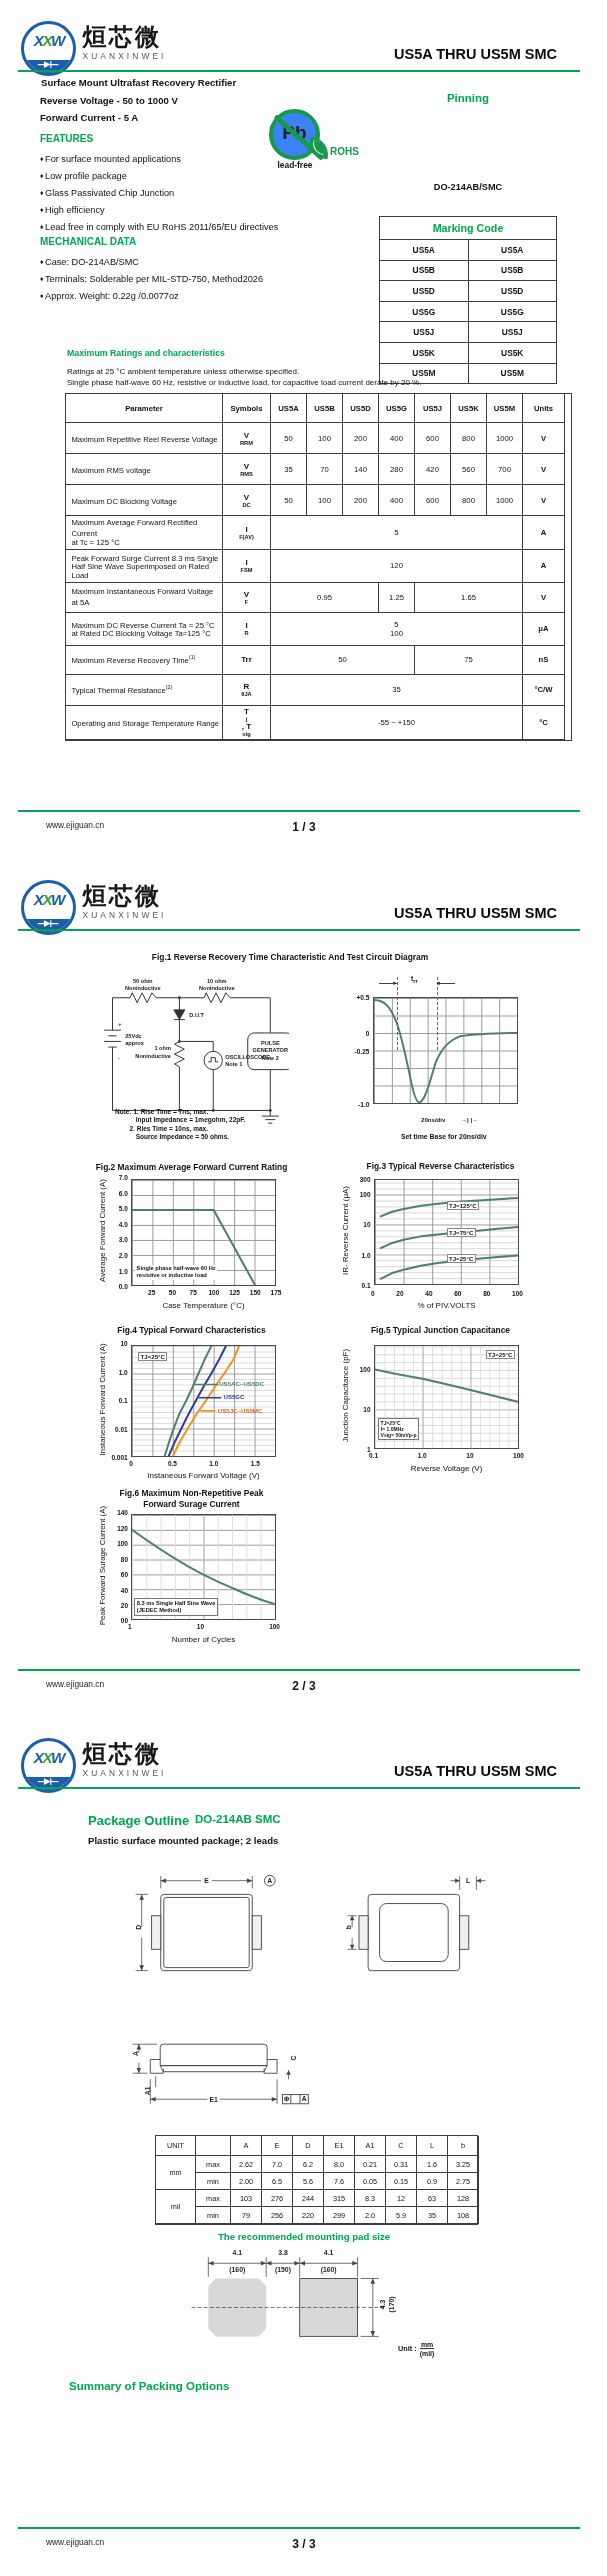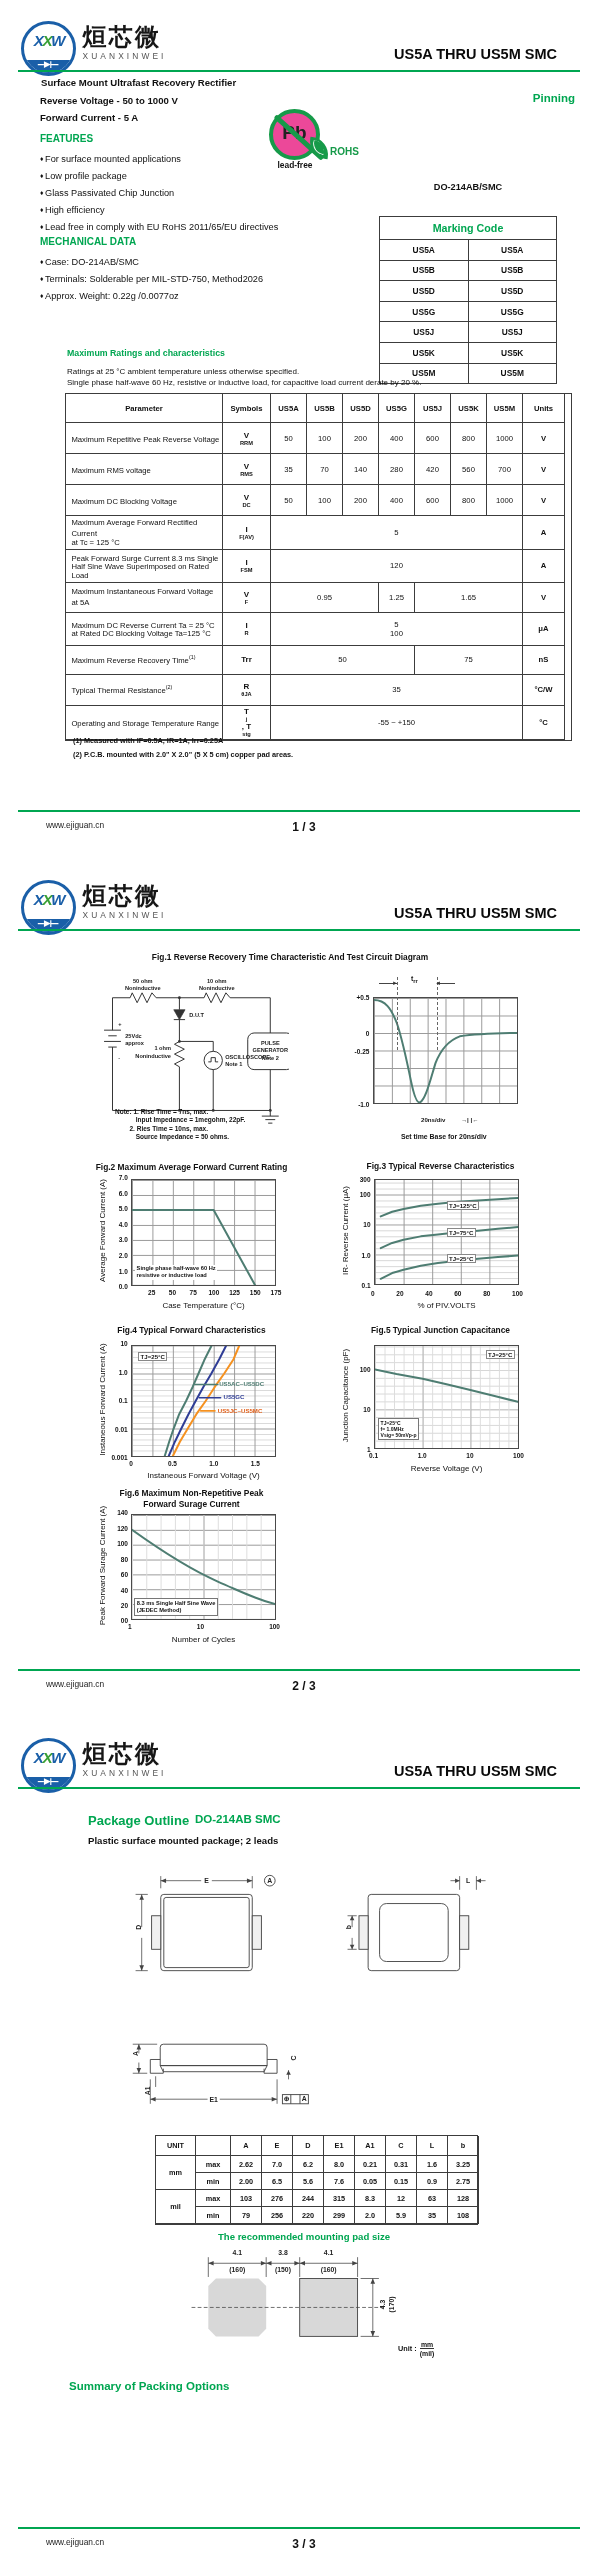--- a/index.html
+++ b/index.html
@@ -37,34 +37,34 @@
   .features-h{position:absolute;left:40px;top:133px;font-size:10px;}
   .features{position:absolute;left:40px;top:150px;font-size:9.2px;font-weight:500;}
   .features .li,.mech .li{height:17px;display:flex;align-items:center;}
   .bullet{font-size:6.9px;margin-right:1.5px;}
   .mech-h{position:absolute;left:40px;top:236px;font-size:10px;}
   .mech{position:absolute;left:40px;top:253px;font-size:9.2px;}
 
   
   .pb{position:absolute;left:269px;top:109px;width:84px;height:70px;}
   .pb-circle{position:absolute;left:0;top:0;width:43px;height:43px;border:4.6px solid #169a49;
-             border-radius:50%;background:#ec4899;}
+             border-radius:50%;background:#3b82f6;}
   .pb-circle span{position:absolute;left:0;right:0;top:9.2px;text-align:center;
                   font-size:19px;font-weight:bold;color:#222;}
   .pb-slash{position:absolute;left:-6.1px;top:22px;width:64px;height:4.6px;background:#169a49;
             transform:rotate(42deg);border-radius:2.3px;}
   .pb-leaf{position:absolute;left:40px;top:29px;width:20px;height:20px;background:#169a49;
            border-radius:0 90% 0 90%;transform:rotate(8deg);}
   .pb-leaf::after{content:"";position:absolute;left:3.1px;top:3.1px;width:12.2px;height:12.2px;
            border-radius:0 90% 0 90%;border:1.1px solid #e8f5ec;border-top:none;border-right:none;transform:rotate(4deg);}
   .pb-rohs{position:absolute;left:61px;top:37px;color:#169a49;font-weight:bold;font-size:10px;}
   .pb-lf{position:absolute;left:0px;top:51px;width:52px;text-align:center;font-weight:bold;font-size:8.4px;}
 
   
-  .pin-title{position:absolute;left:397px;top:92px;width:178px;text-align:right;
+  .pin-title{position:absolute;left:379px;top:92px;width:178px;text-align:center;
              font-size:11.5px;font-weight:bold;color:#00A651;}
   .pin-box{position:absolute;left:379px;top:107px;width:178px;height:93px;border:1.5px solid #3c3c3c;}
   .pin-head{display:flex;border-bottom:1.1px solid #3c3c3c;height:18.4px;}
   .pin-head div{flex:1;text-align:center;font-weight:bold;font-size:9.2px;line-height:18.4px;}
   .pin-head div:first-child{border-right:1.1px solid #3c3c3c;}
   .pin-body{position:relative;height:54px;}
   .pin-num{position:absolute;font-size:8.4px;font-weight:bold;top:21.4px;}
   .smc-pkg{position:absolute;left:29px;top:10.7px;width:43px;height:31px;}
   .smc-body{position:absolute;left:3.1px;top:3.1px;width:34px;height:23px;border-radius:3.1px;
             background:linear-gradient(135deg,#6a7076 0%,#3a3f45 55%,#24272b 100%);
@@ -198,21 +198,21 @@
   .outline-svg rect.tab{fill:#f0f0f0;}
   .outline-svg text{font-size:9px;font-weight:bold;fill:#222;font-family:"Liberation Sans",sans-serif;}
   .outline-svg .arr{stroke-width:1;}
   .outline-svg polygon{fill:#444;stroke:none;}
   .outline-svg .padfill{fill:#d8d8d8;}
   .outline-svg .dash{stroke-dasharray:5 3;stroke-width:1;}
 
   .dimgrid{position:absolute;left:155px;top:418px;width:321px;border:1.1px solid #3c3c3c;
            display:grid;grid-template-columns:40px 35px repeat(8,31px);font-size:7.3px;background:#fff;}
   .dc{border-right:0.8px solid #3c3c3c;border-bottom:0.8px solid #3c3c3c;display:flex;
-      align-items:center;justify-content:center;font-weight:bold;min-height:17px;box-sizing:border-box;}
+      align-items:center;justify-content:center;font-weight:normal;min-height:17px;box-sizing:border-box;}
   .dc.h{min-height:20px;}
   .dc.u{grid-column:1;}
   .pad-h{position:absolute;left:0;width:608px;top:514px;text-align:center;font-size:9.6px;}
   .unitnote{position:absolute;left:398px;top:624px;font-size:7.3px;font-weight:bold;display:flex;align-items:center;}
   .frac{display:inline-flex;flex-direction:column;align-items:center;margin-left:3.1px;font-size:6.9px;}
   .frac .den{border-top:0.8px solid #333;padding-top:0.8px;}
 
   .pack-h{position:absolute;left:69px;top:663px;font-size:11.5px;}
   table.packing{position:absolute;left:67px;top:684px;width:507px;border-collapse:collapse;border:1.5px solid #3c3c3c;}
   table.packing th{border:0.8px solid #3c3c3c;height:20px;font-size:8px;width:25%;}
@@ -345,21 +345,21 @@
   <div class="rat-c2">Single phase half-wave 60 Hz, resistive or inductive load, for capacitive load current derate by 20 %.</div>
 
   <div class="ratgrid">
     <div class="contents">
       
     <div class="rc head">Parameter</div><div class="rc head">Symbols</div><div class="rc head">US5A</div><div class="rc head">US5B</div><div class="rc head">US5D</div><div class="rc head">US5G</div><div class="rc head">US5J</div><div class="rc head">US5K</div><div class="rc head">US5M</div><div class="rc head">Units</div></div>
     <div class="contents">
       
     <div class="contents">
         <div class="rc param" data-h="40">
-          <div><span>Maximum Repetitive Peak Reverse Voltage</span><sup class="supn"></sup></div>
+          <div><span>Maximum Repetitive Reel Reverse Voltage</span><sup class="supn"></sup></div>
           <div></div>
         </div>
         <div class="rc sym">
             <span>V</span>
             <sub>RRM</sub>
             <span></span>
             <sub></sub>
           </div>
         <div class="vals">
 
@@ -620,25 +620,20 @@
 
         <div class="rc val" data-s="7">
             <div>-55 ~ +150</div>
             <div></div>
           </div>
           </div>
         <div class="rc unit">°C</div>
       </div></div>
   </div>
 
-  <div class="rat-notes">
-
-  <div>(1) Measured with IF=0.5A, IR=1A, Irr=0.25A</div>
-      <div>(2) P.C.B. mounted with 2.0" X 2.0" (5 X 5 cm) copper pad areas.</div>
-    </div>
 
   <div class="footer-rule"></div>
   <div class="footer-site">www.ejiguan.cn</div>
   <div class="footer-page">1 / 3</div>
 </div>
 
 <div class="page" id="p2">
   <div class="logo">
     <div class="logo-mark">
       <div class="logo-xw">X<b>X</b>W</div>

